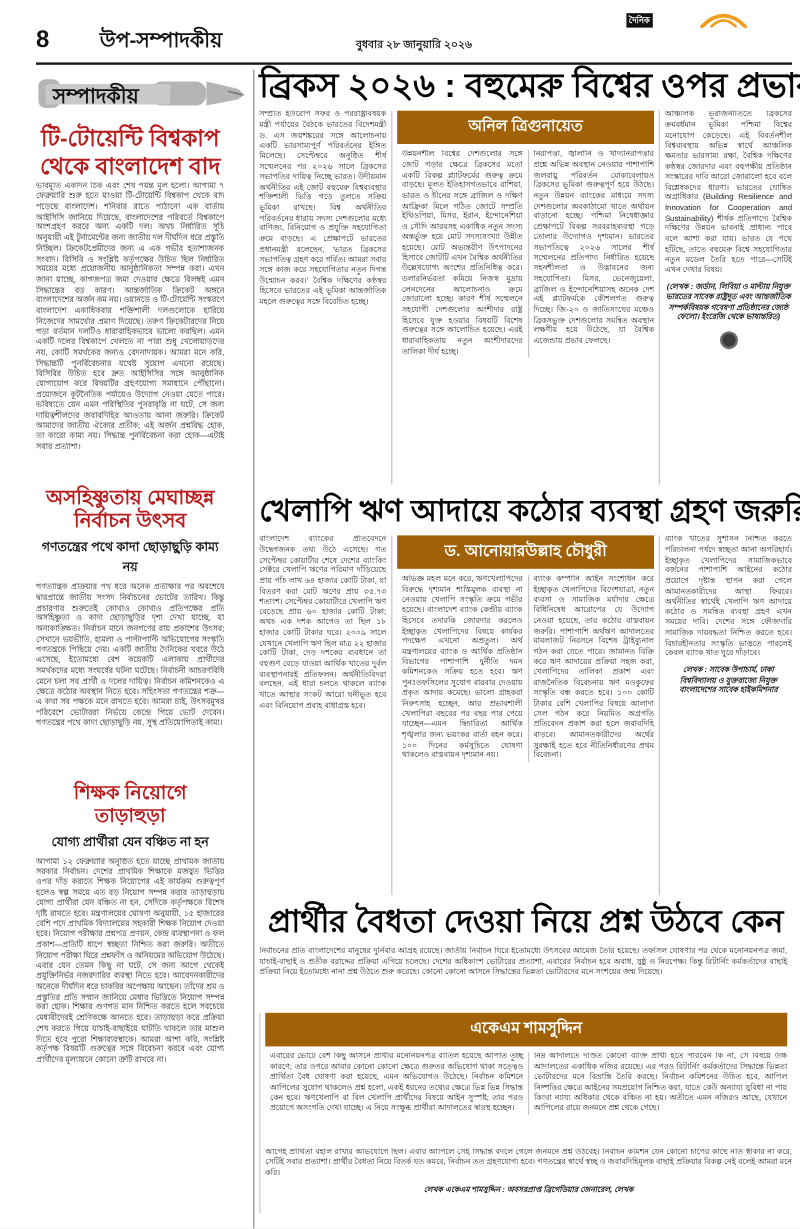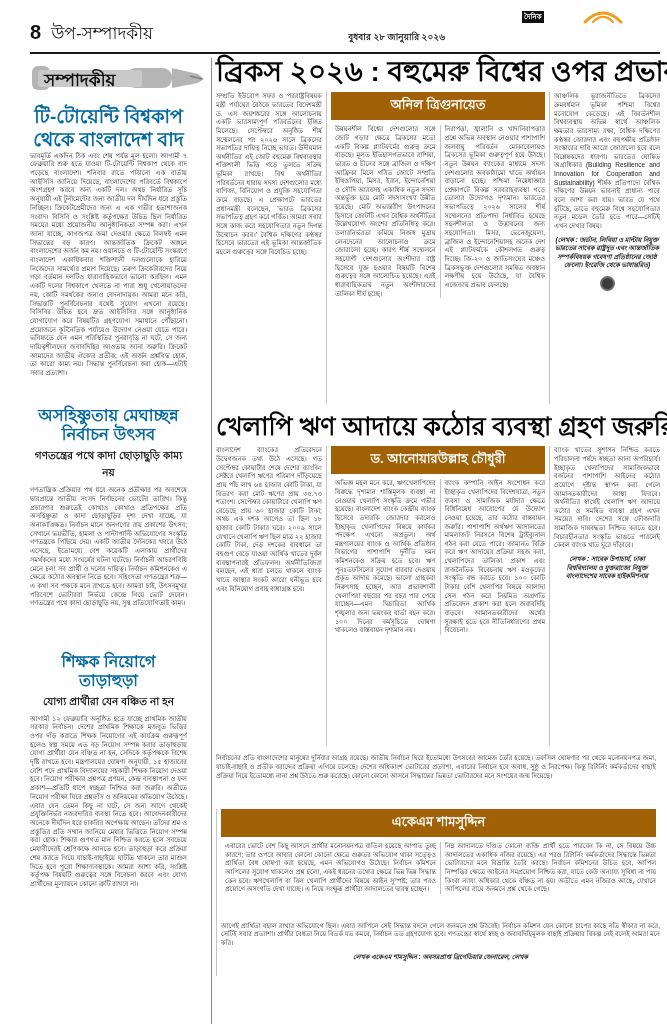--- a/index.html
+++ b/index.html
@@ -6,41 +6,41 @@
   html,body { background:#e8e8e8; }
   body { font-family:"Liberation Sans", sans-serif; }
   .page {
     position:relative; width:667px; height:1024px; margin:0 auto;
     background:#ffffff; overflow:hidden; color:#111;
   }
   
   .hdr { position:absolute; left:30px; top:10px; width:630px; height:42px; }
   .hdr-left { position:absolute; left:0; top:10px; display:flex; align-items:baseline; gap:10px; }
   .pageno { font-size:20px; font-weight:bold; }
-  .section-name { font-size:17px; font-weight:normal; }
-  .hdr-date { position:absolute; left:215px; top:20px; width:200px; text-align:right;
+  .section-name { font-size:17px; font-weight:bold;margin-left:32px; }
+  .hdr-date { position:absolute; left:215px; top:20px; width:200px; text-align:center;
               font-size:9px; font-weight:bold; color:#222; }
   .logo { position:absolute; right:0; top:0; width:150px; height:42px; }
   .logo-prefix { position:absolute; left:12px; top:1px; font-size:7px; font-weight:bold;
                  background:#111; color:#fff; padding:0 2px; }
   .logo-text { position:absolute; left:0; bottom:0; font-size:27px; font-weight:800;
                letter-spacing:-1px; white-space:nowrap; }
   .logo-accent { color:#d9261c; font-weight:800; }
   .logo-arc { position:absolute; right:34px; top:-2px; }
   .hdr-rule { position:absolute; left:30px; top:52px; width:630px; height:2px; background:#1a1a1a; }
 
   
   .leftcol { position:absolute; left:30px; top:58px; width:182px; height:966px;
              padding-right:24px; border-right:1px solid #8a8a8a; }
   .ed-banner { position:relative; width:100%; height:42px; margin-bottom:6px; }
   .ed-banner svg { position:absolute; left:0; top:0; }
   .ed-banner-label { position:absolute; left:14px; top:9px; font-size:17px; font-weight:bold;
                      color:#101010; letter-spacing:0; }
   .l-art { margin-bottom:8px; }
-  .l-title { text-align:center; font-weight:bold; line-height:1.2; color:#0369a1; }
+  .l-title { text-align:center; font-weight:bold; line-height:1.2; color:#b91c1c; }
   .l-title.t1 { font-size:19px; }
   .l-title.t2 { font-size:16.5px; }
   .l-title.t3 { font-size:16px; }
   .l-sub { text-align:center; font-size:10.5px; font-weight:bold; margin:3px 0 4px 0; color:#151515; }
   .l-body { font-size:6.6px; line-height:1.32; text-align:justify; color:#1c1c1c; overflow:hidden; }
   .l-body.b1 { height:246px; }
   .l-body.b2 { height:158px; }
   .l-body.b3 { height:276px; }
 
   
@@ -157,20 +157,21 @@
           </div>
         </div>
         <div class="m-col last">
           <span>ব্যাংক খাতের সুশাসন নিশ্চিত করতে পরিচালনা পর্ষদে স্বচ্ছতা আনা অপরিহার্য। ইচ্ছাকৃত খেলাপিদের সামাজিকভাবে বর্জনের পাশাপাশি আইনের কঠোর প্রয়োগে দৃষ্টান্ত স্থাপন করা গেলে আমানতকারীদের আস্থা ফিরবে। অর্থনীতির স্বার্থেই খেলাপি ঋণ আদায়ে কঠোর ও সমন্বিত ব্যবস্থা গ্রহণ এখন সময়ের দাবি। দেশের সঙ্গে ফৌজদারি সামাজিক দায়বদ্ধতা নিশ্চিত করতে হবে। বিচারহীনতার সংস্কৃতি ভাঙতে পারলেই কেবল ব্যাংক খাত ঘুরে দাঁড়াবে।</span>
           <div class="credit">লেখক : সাবেক উপাচার্য, ঢাকা বিশ্ববিদ্যালয় ও যুক্তরাজ্যে নিযুক্ত বাংলাদেশের সাবেক হাইকমিশনার</div>
         </div>
       </div>
     </div>
 
     <div class="m-art">
+      <div class="m-title h3">প্রার্থীর বৈধতা দেওয়া নিয়ে প্রশ্ন উঠবে কেন</div>
       <div class="m-body cand">
         <div class="m-col first">নির্বাচনের প্রতি বাংলাদেশের মানুষের দুর্নিবার আগ্রহ রয়েছে। জাতীয় নির্বাচন ঘিরে ইতোমধ্যে উৎসবের আমেজ তৈরি হয়েছে। তফসিল ঘোষণার পর থেকে মনোনয়নপত্র জমা, যাচাই-বাছাই ও প্রতীক বরাদ্দের প্রক্রিয়া এগিয়ে চলেছে। দেশের অধিকাংশ ভোটারের প্রত্যাশা, এবারের নির্বাচন হবে অবাধ, সুষ্ঠু ও নিরপেক্ষ। কিন্তু রিটার্নিং কর্মকর্তাদের বাছাই প্রক্রিয়া নিয়ে ইতোমধ্যে নানা প্রশ্ন উঠতে শুরু করেছে। কোনো কোনো আসনে সিদ্ধান্তের ভিন্নতা ভোটারদের মনে সংশয়ের জন্ম দিয়েছে।</div>
         <div class="m-mid">
           <div class="byline-box">
             <span>একেএম শামসুদ্দিন</span>
           </div>
           <div class="m-mid-cols">
             <div class="m-col">এবারের ভোটে বেশ কিছু আসনে প্রার্থীর মনোনয়নপত্র বাতিল হয়েছে আপাত তুচ্ছ কারণে; তার ওপরে আবার কোনো কোনো ক্ষেত্রে গুরুতর অভিযোগ থাকা সত্ত্বেও প্রার্থিতা বৈধ ঘোষণা করা হয়েছে, এমন অভিযোগও উঠেছে। নির্বাচন কমিশনে আপিলের সুযোগ থাকলেও প্রশ্ন হলো, একই ধরনের তথ্যের ক্ষেত্রে ভিন্ন ভিন্ন সিদ্ধান্ত কেন হবে। ঋণখেলাপি বা বিল খেলাপি প্রার্থীদের বিষয়ে আইন সুস্পষ্ট; তার পরও প্রয়োগে অসংগতি দেখা যাচ্ছে। এ নিয়ে সংক্ষুব্ধ প্রার্থীরা আদালতের দ্বারস্থ হচ্ছেন।</div>
             <div class="m-col">নিম্ন আদালতে দণ্ডিত কোনো ব্যক্তি প্রার্থী হতে পারবেন কি না, সে বিষয়ে উচ্চ আদালতের একাধিক নজির রয়েছে। এর পরও রিটার্নিং কর্মকর্তাদের সিদ্ধান্তে ভিন্নতা ভোটারদের মনে বিভ্রান্তি তৈরি করছে। নির্বাচন কমিশনের উচিত হবে, আপিল নিষ্পত্তির ক্ষেত্রে আইনের সমপ্রয়োগ নিশ্চিত করা, যাতে কেউ অন্যায্য সুবিধা না পায় কিংবা ন্যায্য অধিকার থেকে বঞ্চিত না হয়। অতীতে এমন নজিরও আছে, যেখানে আপিলের রায়ে জনমনে প্রশ্ন থেকে গেছে।</div>
           </div>

